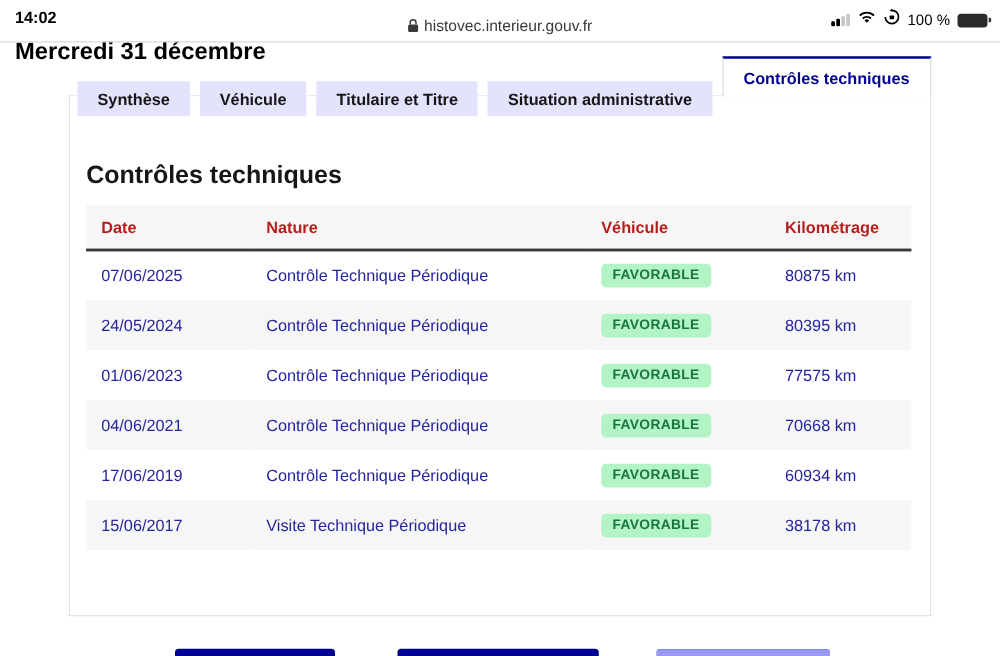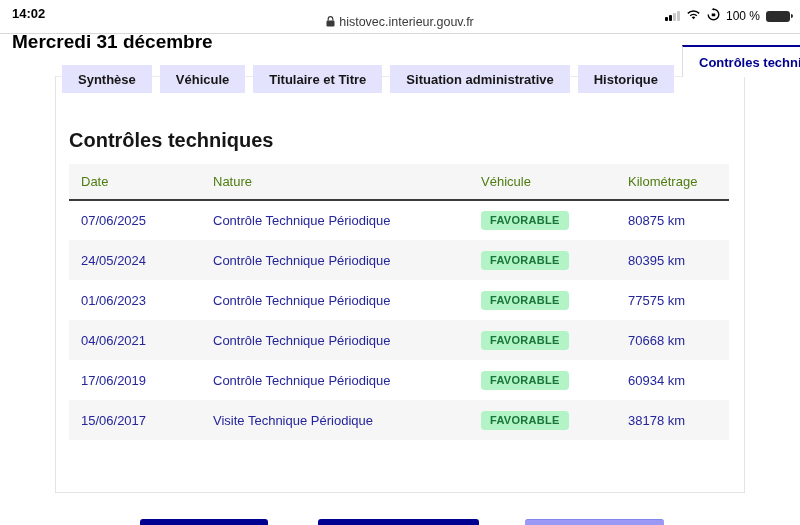--- a/index.html
+++ b/index.html
@@ -37,21 +37,21 @@
   .tab.active { margin-top:0; height:32px; background:#fff; color:#000091; border-top:2px solid #000091; border-left:1px solid #ddd; border-right:1px solid #ddd; }
 
   
   .card { position:absolute; top:76px; left:55px; width:690px; height:417px; background:#fff; border:1px solid #e3e3e3; border-top:1px solid #ececec; z-index:1; }
   .page-title { position:absolute; top:52px; left:13px; font-size:20px; font-weight:700; color:#161616; }
 
   
   table.ct { position:absolute; top:87px; left:13px; width:660px; border-collapse:collapse; table-layout:fixed; }
   table.ct col.c1 { width:132px; } table.ct col.c2 { width:268px; }
   table.ct col.c3 { width:147px; } table.ct col.c4 { width:113px; }
-  table.ct thead th { background:#f6f6f6; border-bottom:2px solid #3a3a3a; height:36px; text-align:left; padding:0 0 0 12px; font-size:13px; font-weight:400; color:#4d7c0f; }
+  table.ct thead th { background:#f6f6f6; border-bottom:2px solid #3a3a3a; height:36px; text-align:left; padding:0 0 0 12px; font-size:13px; font-weight:700; color:#b91c1c; }
   table.ct tbody td { height:40px; padding:0 0 0 12px; font-size:13px; font-weight:500; color:#24249c; }
   table.ct tbody tr:nth-child(even) td { background:#f6f6f6; }
   .badge { display:inline-block; background:#b2f4c5; color:#18753c; font-size:11px; font-weight:700; letter-spacing:.3px; padding:4px 9px; border-radius:4px; line-height:1; }
 
   
   .bbtn { position:absolute; top:519px; height:12px; border-radius:3px 3px 0 0; cursor:pointer; }
   .bbtn.b1 { left:140px; width:128px; background:#000091; }
   .bbtn.b2 { left:318px; width:161px; background:#000091; }
   .bbtn.b3 { left:525px; width:139px; background:#9a9af6; border-top:1px solid #8585f0; }
 </style>
@@ -111,23 +111,20 @@
       </div>
     <div class="tab">
         <span>Véhicule</span>
       </div>
     <div class="tab">
         <span>Titulaire et Titre</span>
       </div>
     <div class="tab">
         <span>Situation administrative</span>
       </div>
-    <div class="tab">
-        <span>Historique</span>
-      </div>
     <div class="tab active">
         <span>Contrôles techniques</span>
       </div>
 
   </div>
 
   <div class="card">
     <div class="page-title">Contrôles techniques</div>
 
     <table class="ct">

